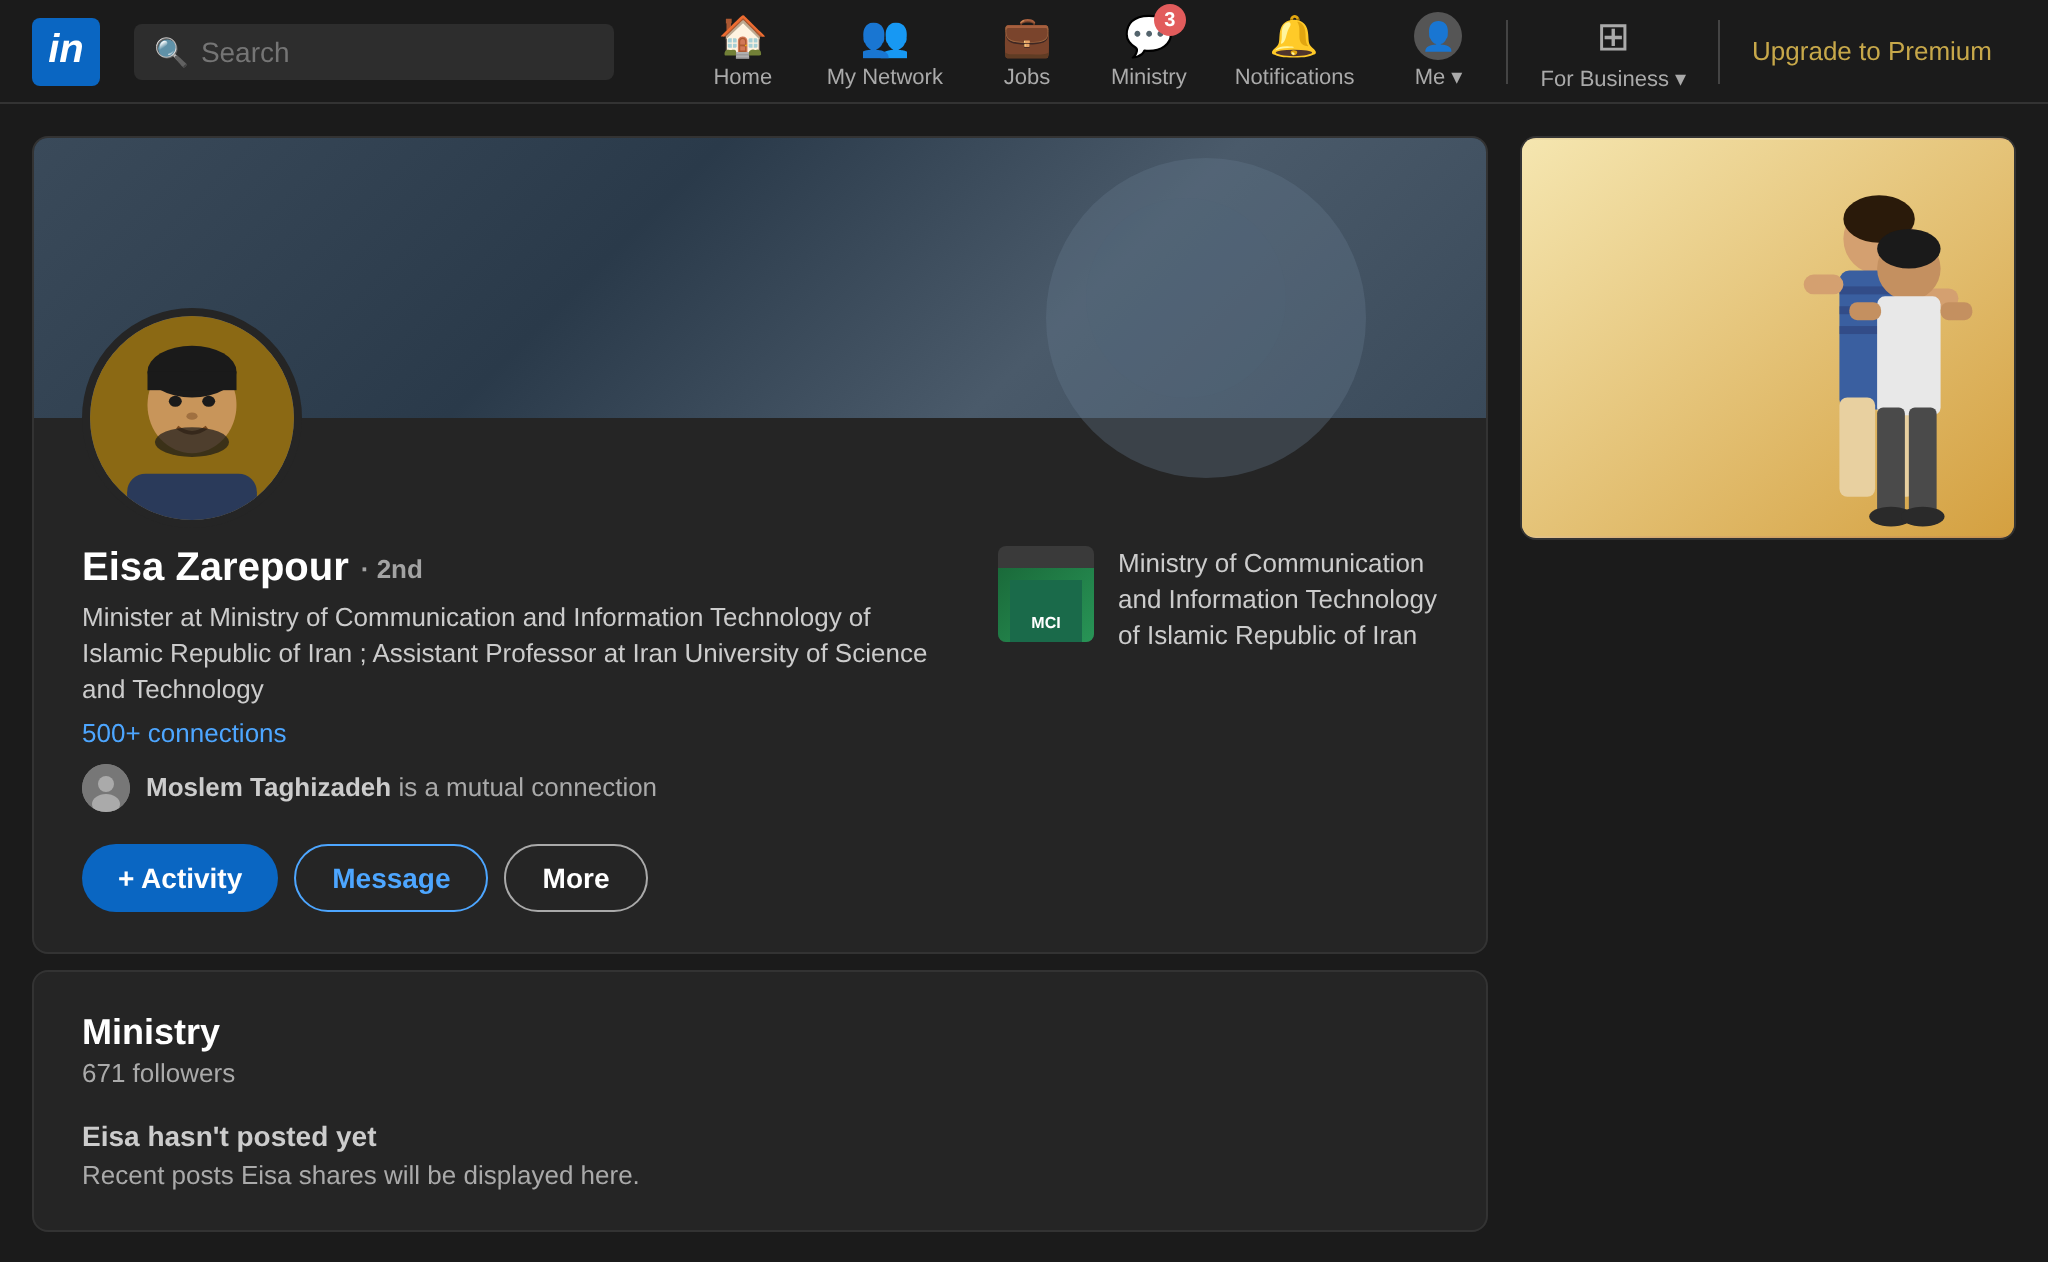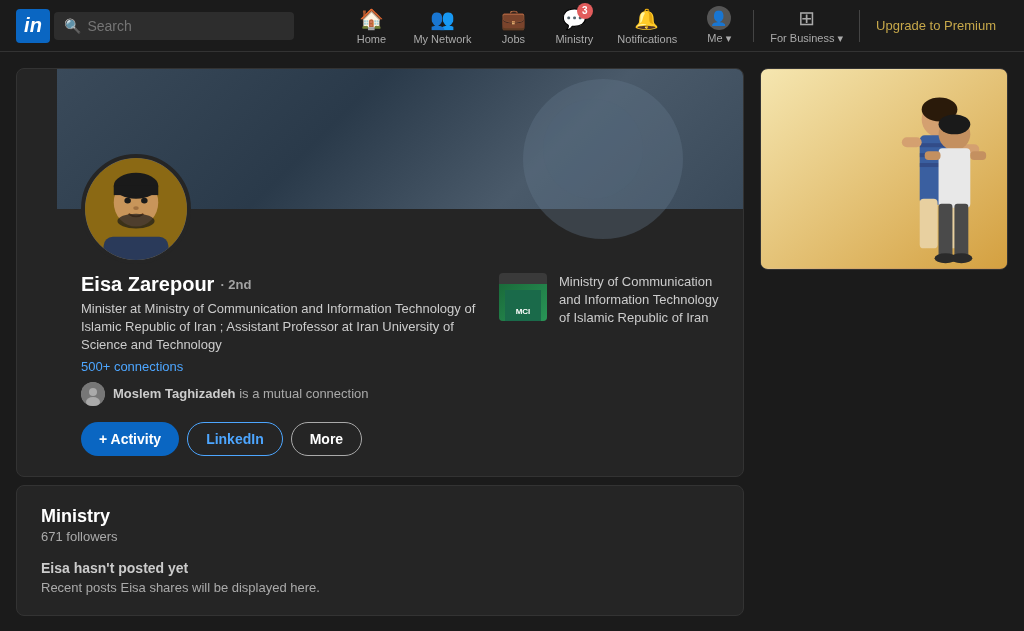--- a/index.html
+++ b/index.html
@@ -24,21 +24,21 @@
       z-index: 10;
     }
     .navbar-logo {
       width: 34px;
       height: 34px;
       background: #0a66c2;
       display: flex;
       align-items: center;
       justify-content: center;
       border-radius: 4px;
-      margin-right: 4px;
+      margin-right: 17px;
       flex-shrink: 0;
     }
     .navbar-logo span {
       color: #fff;
       font-weight: 900;
       font-size: 20px;
       font-style: italic;
     }
     .search-bar {
       display: flex;
@@ -142,21 +142,20 @@
       flex-direction: column;
       gap: 8px;
     }
 
     
     .profile-card {
       background: #252525;
       border-radius: 8px;
       overflow: hidden;
       border: 1px solid #333;
-      padding-left: 40px;
     }
     .profile-banner {
       height: 140px;
       background: linear-gradient(135deg, #3a4a5a 0%, #2a3a4a 40%, #4a5a6a 70%, #3a4a5a 100%);
       position: relative;
     }
     .banner-circle {
       position: absolute;
       right: 60px;
       top: 10px;
@@ -500,21 +499,21 @@
                   <ellipse cx="12" cy="20" rx="7" ry="5" fill="#aaa"></ellipse>
                 </svg>
               </div>
               <span class="mutual-text">
                 <span class="mutual-name">Moslem Taghizadeh</span>
                 <span>is a mutual connection</span>
               </span>
             </div>
             <div class="profile-actions">
               <button class="btn-connect">+ Activity</button>
-              <button class="btn-message">LinkedIn</button>
+              <button class="btn-message">Message</button>
               <button class="btn-more">More</button>
             </div>
           </div>
 
           <div class="company-section">
             <div class="company-logo">
               <div class="company-logo-inner">
                 <svg width="36" height="36" viewBox="0 0 36 36">
                   <rect width="36" height="36" fill="#1a6a4a"></rect>
                   <text x="18" y="24" text-anchor="middle" fill="white" font-size="8" font-weight="bold">MCI</text>

